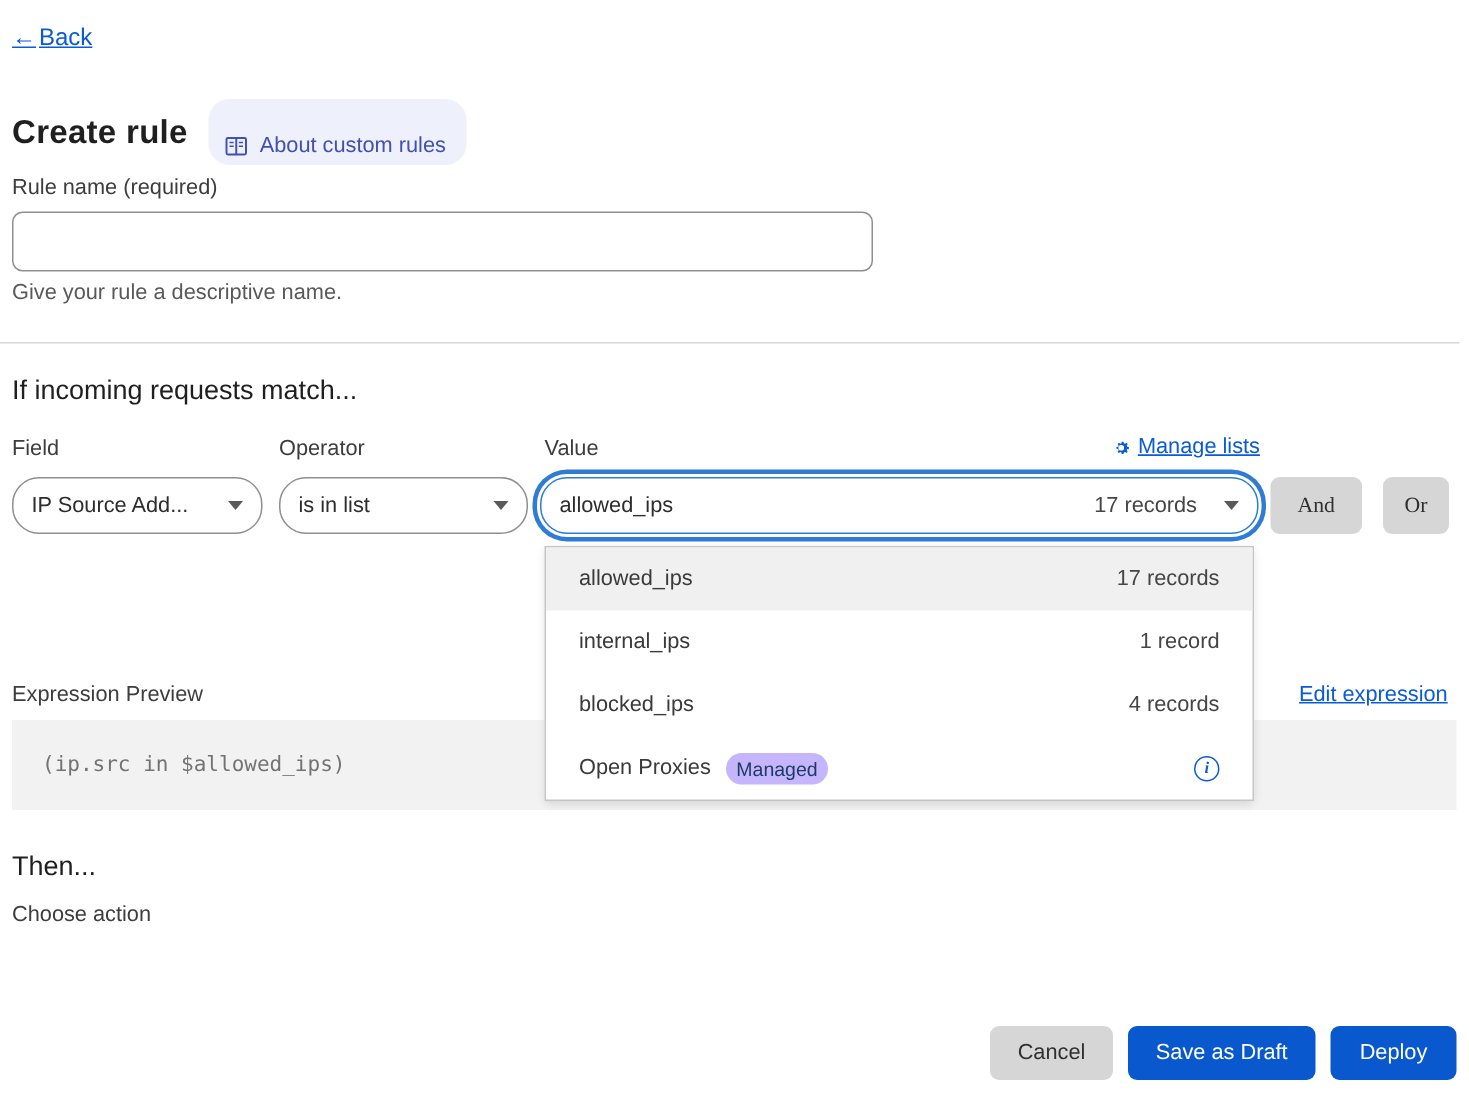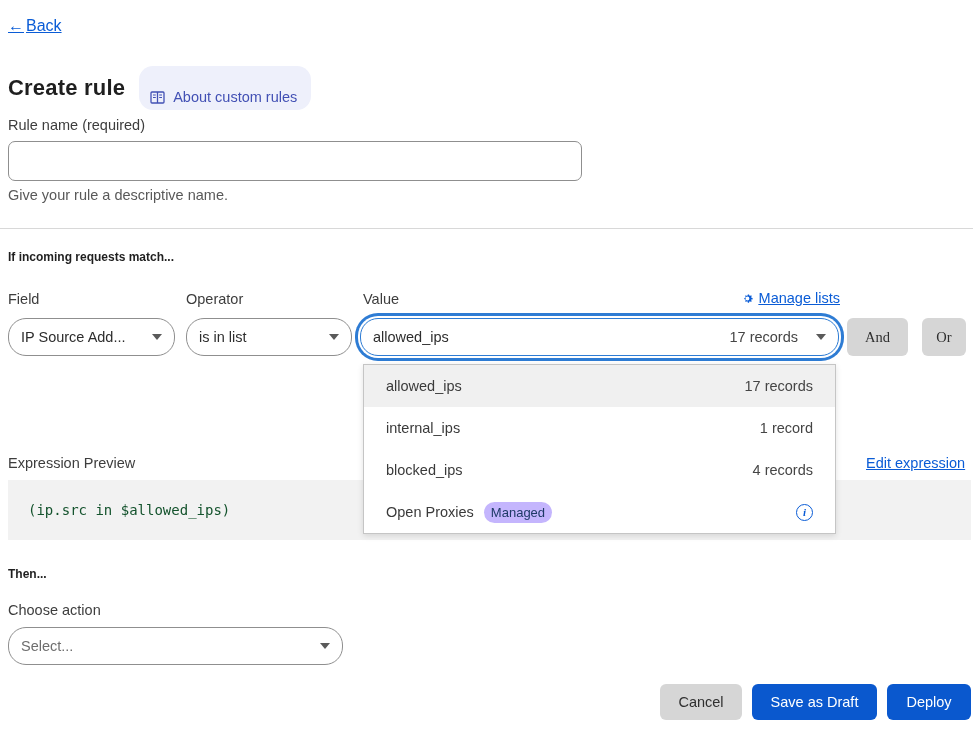--- a/index.html
+++ b/index.html
@@ -21,21 +21,21 @@
 
   
   .field-label { font-size:14.5px; color:#3d3d3d; }
   .rule-name-label { position:absolute; top:117px; left:8px; }
   .rule-name-input { position:absolute; top:141px; left:8px; width:574px; height:40px;
     border:1px solid #8f8f8f; border-radius:7px; font-size:15px; padding:0 12px; color:#222; background:#fff; }
   .helper { position:absolute; top:187px; left:8px; font-size:14.5px; color:#595959; }
 
   .divider { position:absolute; top:228px; left:0; width:973px; height:1px; background:#d8d8d8; }
 
-  .section-heading { font-weight:bold; font-size:12px; color:#1f1f1f; }
+  .section-heading { font-weight:normal; font-size:18px; color:#1f1f1f; }
   .match-heading { position:absolute; top:250px; left:8px; }
 
   .col-label { position:absolute; top:291px; font-size:14.5px; color:#3d3d3d; }
 
   .manage-lists { position:absolute; top:290px; left:728px; width:112px; display:flex; align-items:center; gap:5px;
     font-size:14.5px; justify-content:flex-end; }
 
   .select { position:absolute; top:318px; height:38px; border:1px solid #8f8f8f; border-radius:18px; background:#fff;
     display:flex; align-items:center; padding:0 12px; font-size:14.5px; color:#2d2d2d; cursor:pointer; }
   .caret { width:0; height:0; border-left:5px solid transparent; border-right:5px solid transparent;
@@ -61,21 +61,21 @@
   .managed-pill { background:#c4b5fd; color:#1e3a66; font-size:13px; padding:3px 7px; border-radius:11px; margin-left:10px; }
   .info-icon { margin-left:auto; width:17px; height:17px; border:1.4px solid #0a5cd6; border-radius:50%;
     color:#0a5cd6; font-size:11px; font-weight:bold; display:flex; align-items:center; justify-content:center;
     font-family:"Liberation Serif",serif; font-style:italic; cursor:pointer; }
 
   
   .expr-label { position:absolute; top:455px; left:8px; font-size:14.5px; color:#3d3d3d; }
   .edit-expr { position:absolute; top:455px; left:866px; font-size:14.5px; }
   .expr-block { position:absolute; top:480px; left:8px; width:963px; height:60px; background:#f2f2f2; z-index:1;
     display:flex; align-items:center; padding:0 20px; }
-  .expr-code { font-family:"DejaVu Sans Mono","Liberation Mono",monospace; font-size:14px; color:#14532d; }
+  .expr-code { font-family:"DejaVu Sans Mono","Liberation Mono",monospace; font-size:14px; color:#737373; }
 
   
   .then-heading { position:absolute; top:567px; left:8px; }
   .action-label { position:absolute; top:602px; left:8px; }
   .action-select { left:8px; top:627px; width:335px; color:#6e6e6e; }
 
   
   .footer-btn { position:absolute; top:684px; height:36px; border:none; border-radius:6px; font-size:14.5px;
     cursor:pointer; font-family:inherit; }
   .cancel-btn { left:660px; width:82px; background:#d6d6d6; color:#2f2f2f; }
@@ -170,22 +170,18 @@
   </div>
 
   <div class="expr-label">Expression Preview</div>
   <a class="edit-expr">Edit expression</a>
   <div class="expr-block">
     <span class="expr-code">(ip.src in $allowed_ips)</span>
   </div>
 
   <div class="section-heading then-heading">Then...</div>
   <div class="field-label action-label">Choose action</div>
-  <div class="select action-select">
-    <span>Select...</span>
-    <span class="caret"></span>
-  </div>
 
   <button class="footer-btn cancel-btn">Cancel</button>
   <button class="footer-btn blue-btn save-btn">Save as Draft</button>
   <button class="footer-btn blue-btn deploy-btn">Deploy</button>
 
 </div>
 
 </body></html>

